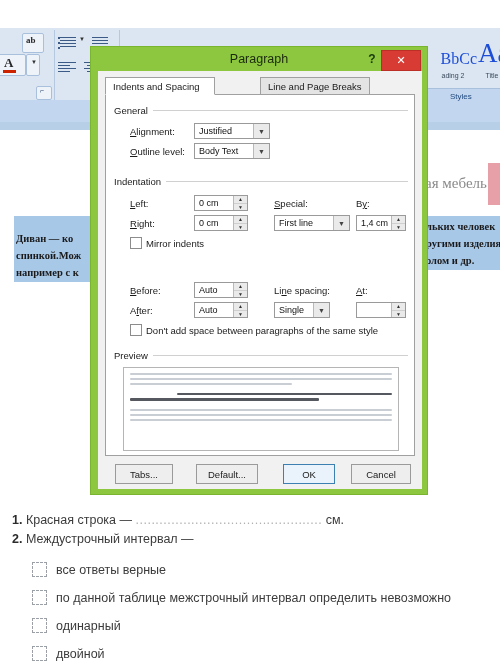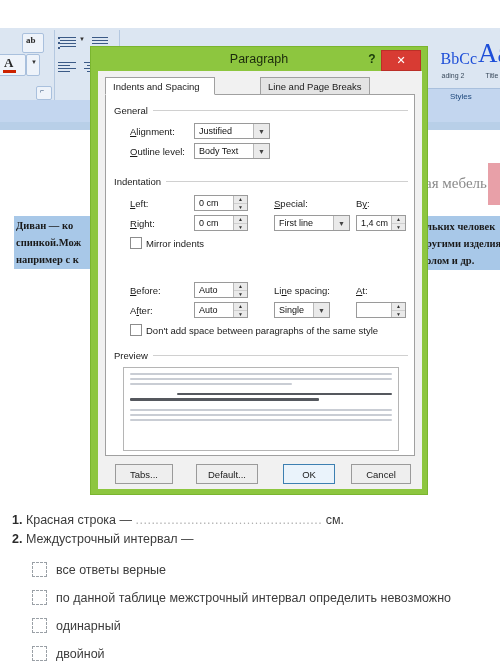--- a/index.html
+++ b/index.html
@@ -219,21 +219,21 @@
 
   <div class="style-sample" style="left:478px;top:38px;width:40px;font-size:27px;">AaB</div>
   <div class="style-name" style="left:469px;top:72px;width:46px;">Title</div>
 
   <div class="styles-bar" style="left:428px;top:88px;width:72px;height:16px;"></div>
   <div class="styles-label" style="left:450px;top:92px;">Styles</div>
 
   <div class="pink-block" style="left:488px;top:163px;width:12px;height:42px;"></div>
   <div class="doc-head" style="left:425px;top:175px;">ая мебель</div>
 
-  <div class="doc-sel" style="left:14px;top:216px;width:86px;height:52px;padding:1px 0 0 2px;">
+  <div class="doc-sel" style="left:14px;top:216px;width:86px;height:52px;padding:14px 0 0 2px;">
     <div>Диван — ко</div>
     <div>спинкой.Мож</div>
     <div>например с к</div>
   </div>
 
   <div class="doc-sel" style="left:424px;top:216px;width:76px;height:52px;padding:2px 0 0 2px;">
     <div>льких человек</div>
     <div>ругими изделия</div>
     <div>олом и др.</div>
   </div>

